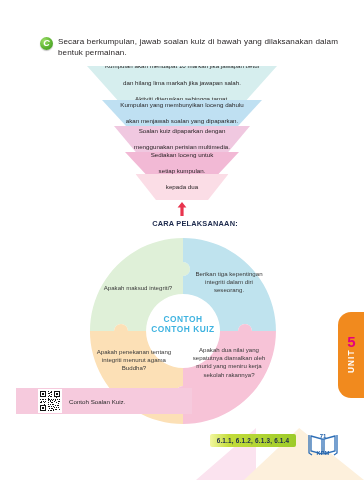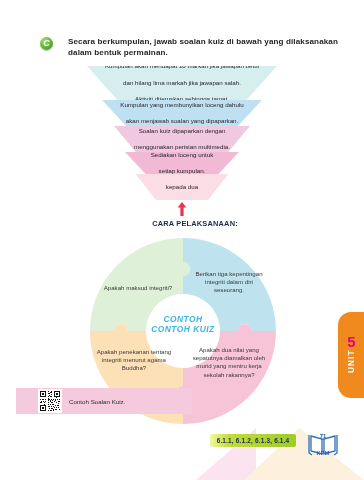--- a/index.html
+++ b/index.html
@@ -17,22 +17,22 @@
     display:flex;align-items:flex-start;gap:5px;
   }
   .bullet-c{
     flex:0 0 auto;width:13px;height:13px;border-radius:50%;
     background:radial-gradient(circle at 34% 30%, #9fe06a 0%, #5cb331 55%, #3f8f22 100%);
     color:#ffffff;font-size:9px;font-weight:bold;font-style:italic;
     line-height:13px;text-align:center;margin-top:1px;
     box-shadow:0 1px 1px rgba(0,0,0,.25);
   }
   .instruction-text{
-    font-size:8.1px;line-height:11.4px;color:#231f20;font-weight:bold;
-    text-align:justify;letter-spacing:.1px;margin-left:10px;
+    font-size:8.1px;line-height:11.4px;color:#231f20;font-weight:normal;
+    text-align:justify;letter-spacing:.1px;
   }
 
   
   .funnel{position:absolute;left:0;top:66px;width:364px;height:128px;}
   .fband{
     position:absolute;left:50%;transform:translateX(-50%);
     display:flex;align-items:center;justify-content:center;
     text-align:center;color:#231f20;font-size:6.2px;line-height:8.3px;
   }
   .fb1{top:0px;width:190px;height:34px;background:#d6eeee;
@@ -63,21 +63,21 @@
   .ptext{
     position:absolute;text-align:center;color:#3a3a3a;
     font-size:6.1px;line-height:8.2px;
   }
   .pt-tl{left:8px;top:48px;width:84px;}
   .pt-tr{left:104px;top:34px;width:74px;}
   .pt-bl{left:6px;top:112px;width:80px;}
   .pt-br{left:100px;top:110px;width:82px;}
   .center-label{
     position:absolute;left:58px;top:78px;width:74px;text-align:center;
-    font-size:8.4px;line-height:10.4px;font-weight:bold;font-style:italic;
+    font-size:8.4px;line-height:10.4px;font-weight:bold;
     color:#3fb3e0;letter-spacing:.5px;
   }
 
   
   .qr-strip{
     position:absolute;left:16px;top:388px;width:176px;height:26px;
     background:#f6cadd;display:flex;align-items:center;
   }
   .qr-box{
     width:24px;height:24px;margin-left:22px;background:#ffffff;

